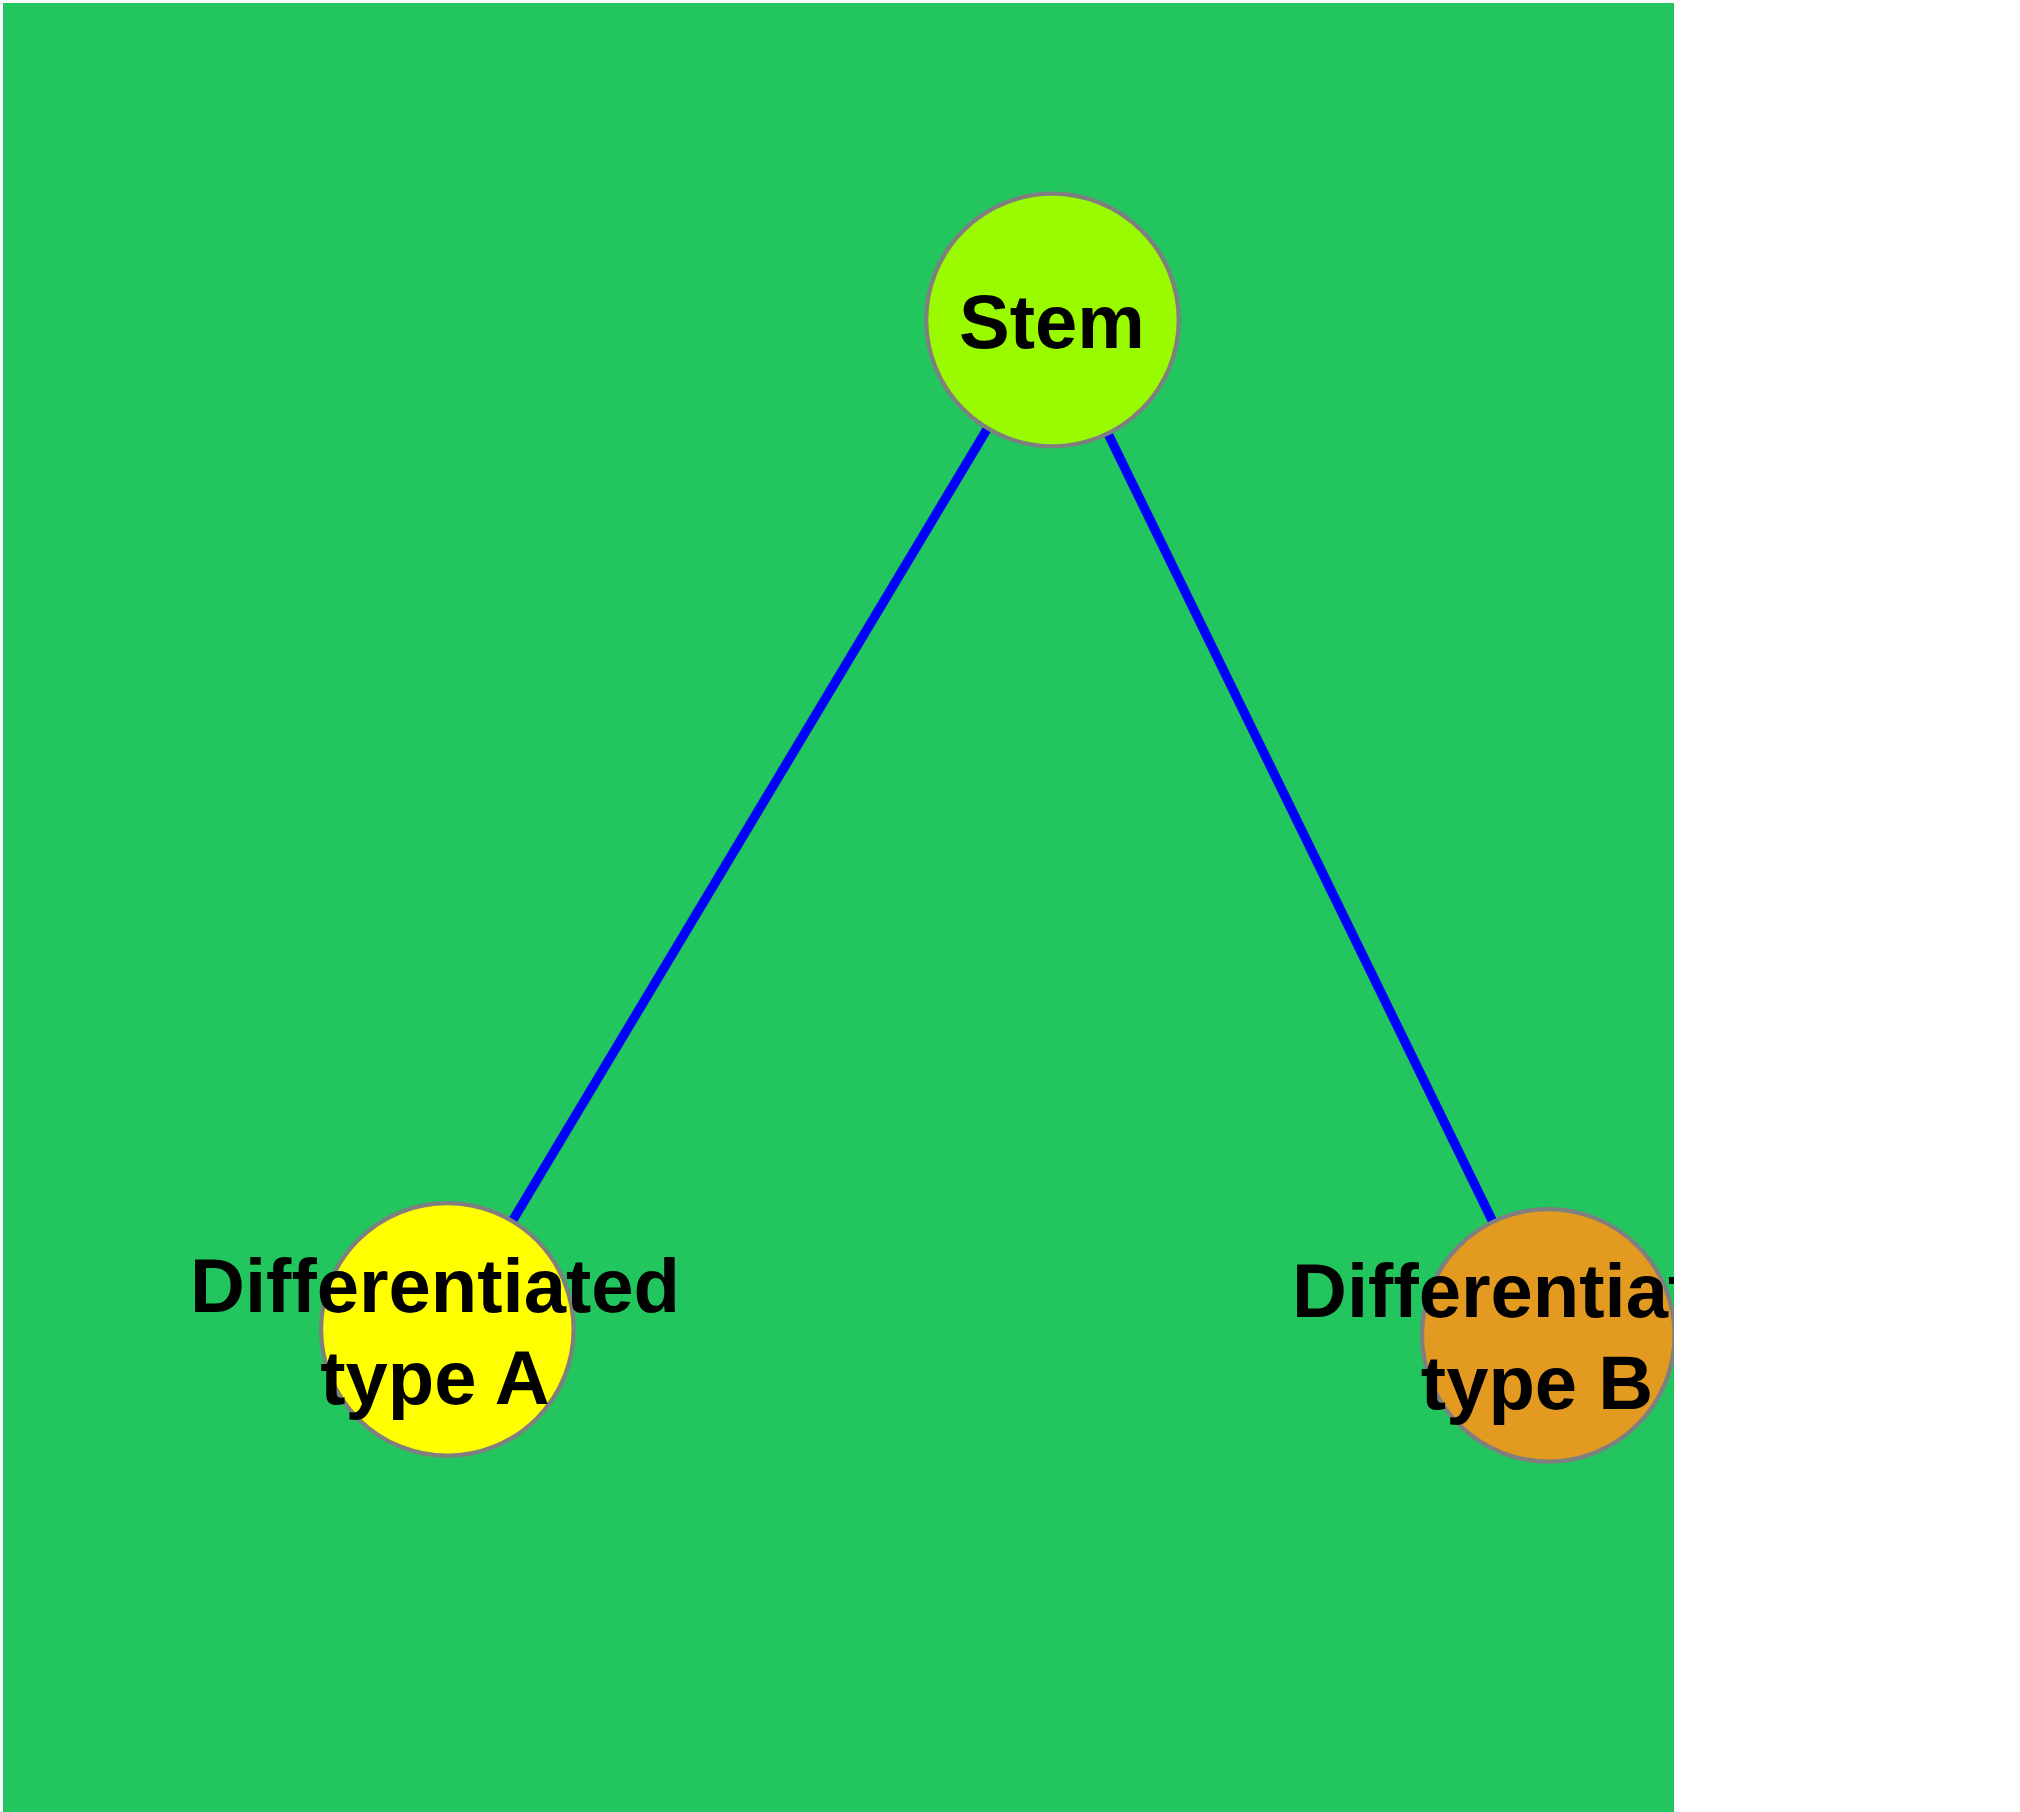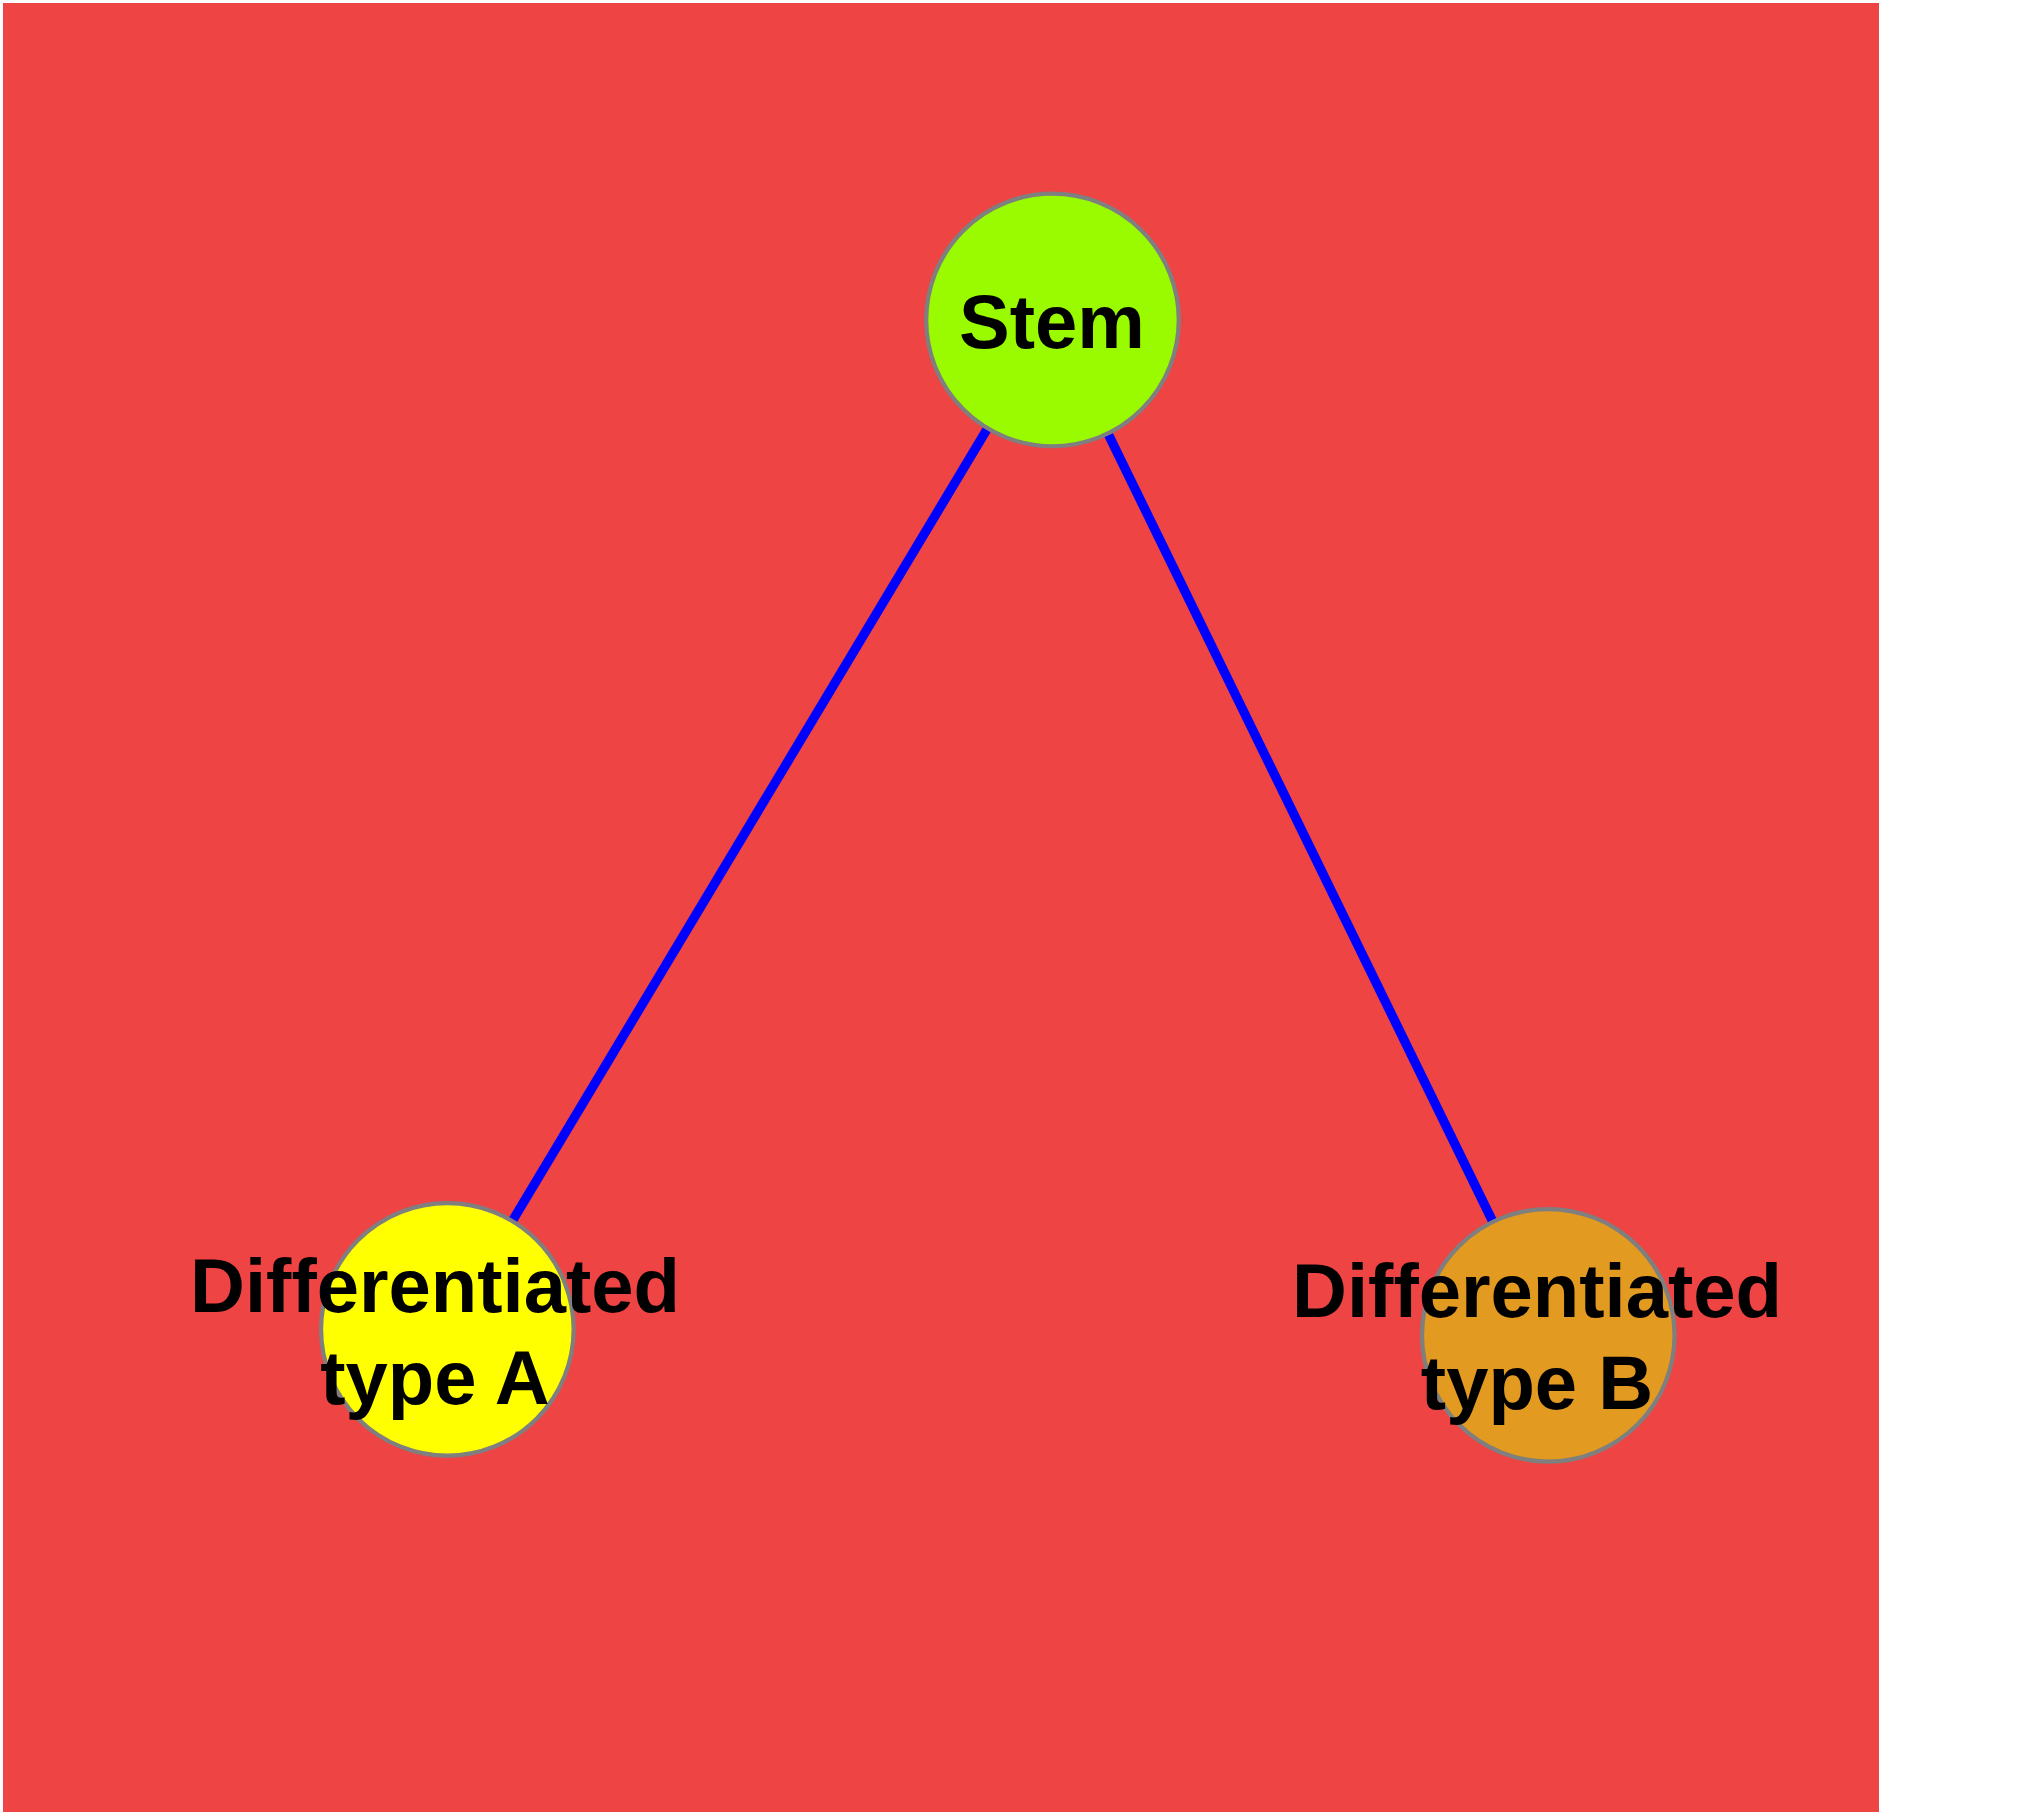--- a/index.html
+++ b/index.html
@@ -2,23 +2,23 @@
 <html style="font-size:13.6px"><head>
 <meta charset="utf-8">
 <style>
   html, body {
     margin: 0;
     padding: 0;
     background: #ffffff;
   }
   .canvas {
     position: relative;
-    width: 1879px;
+    width: 1674px;
     height: 1812px;
-    background: #ef4444;
+    background: #22c55e;
     box-sizing: border-box;
     border-top: 3.4px solid #fbfbfd;
     border-left: 3.4px solid #fbfbfd;
     overflow: hidden;
     font-family: "Liberation Sans", sans-serif;
   }
   .edge-layer {
     position: absolute;
     left: 0;
     top: 0;

